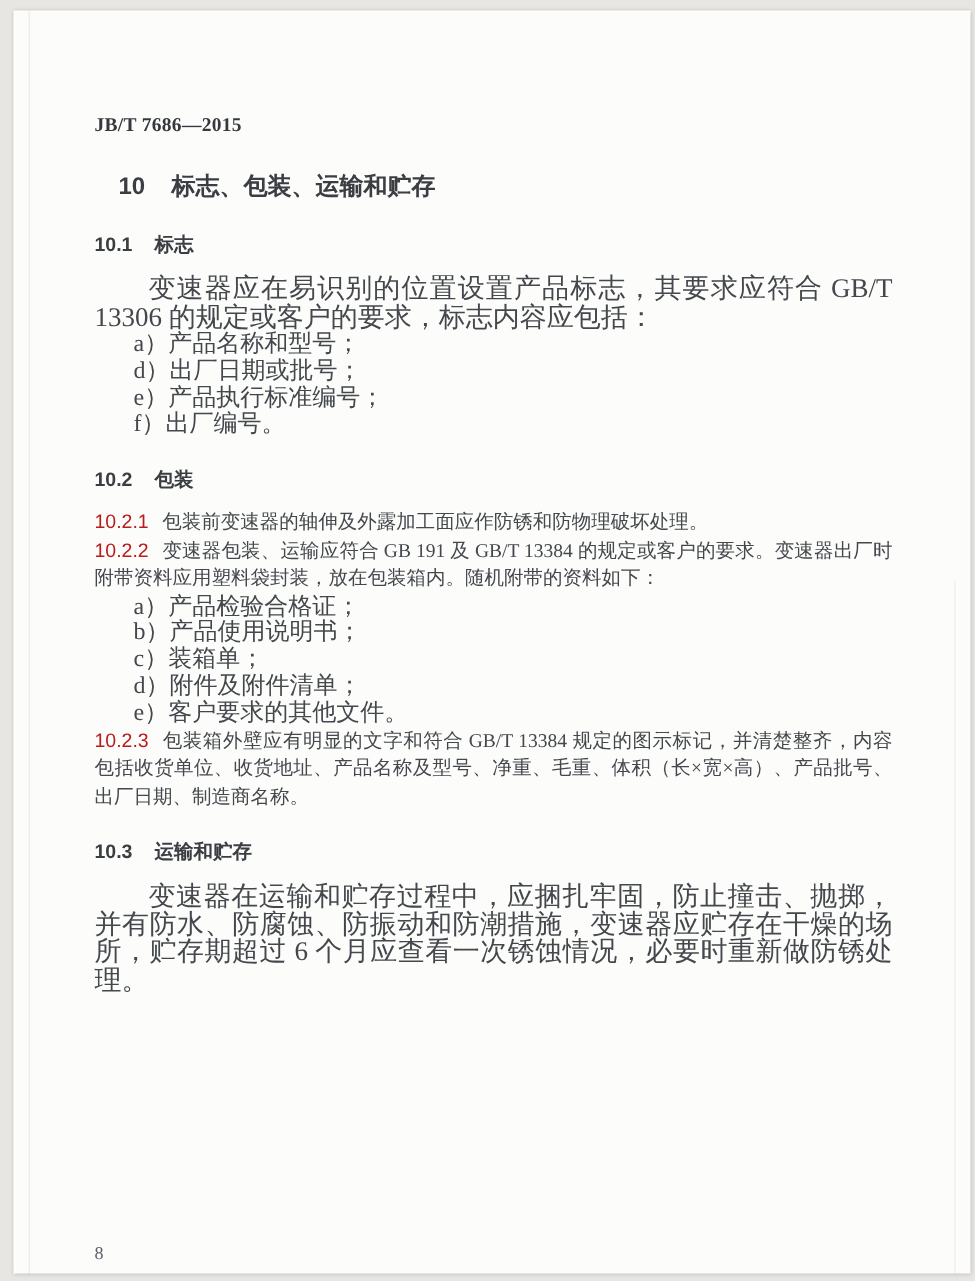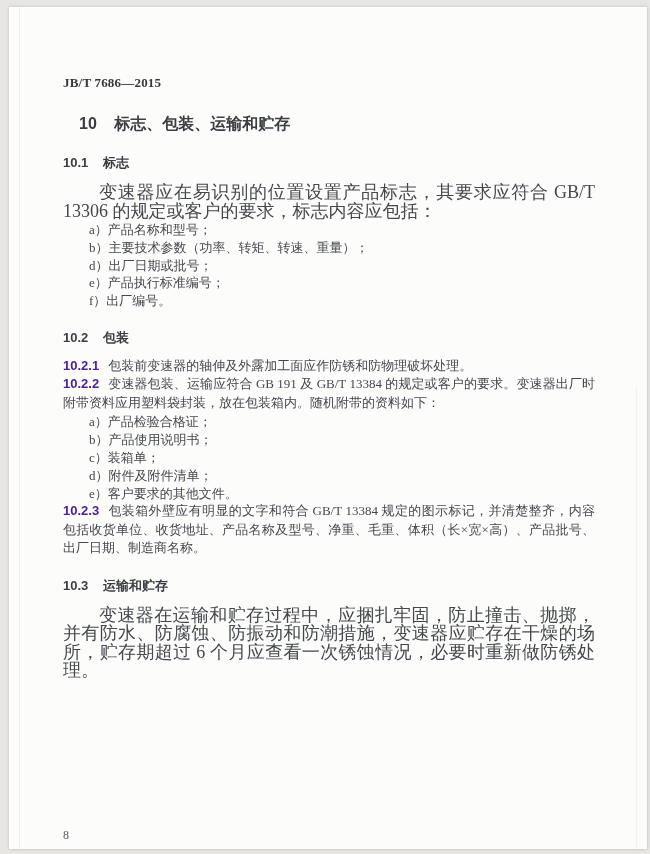--- a/index.html
+++ b/index.html
@@ -61,42 +61,42 @@
     margin: 11px 0 0 0;
     font-size: 18px;
     line-height: 18.5px;
     text-align: justify;
     text-indent: 2em;
     color: #44484d;
   }
   .list {
     margin: 1px 0 0 0;
     padding-left: 26px;
-    font-size: 13px;
+    font-size: 16px;
     line-height: 17.8px;
     color: #44484d;
   }
   .list .item {
     text-align: left;
   }
   p.clause {
     margin: 10px 0 0 0;
     font-size: 13px;
     line-height: 18.5px;
     text-align: justify;
     text-indent: 0;
     color: #44484d;
   }
   p.clause.tight {
     margin-top: 0;
   }
   .cnum {
     font-family: "Liberation Sans", sans-serif;
-    font-weight: bold;
-    color: #4c1d95;
+    font-weight: normal;
+    color: #b91c1c;
     margin-right: 9px;
     margin-top: 32px;
   }
   .page-number {
     position: absolute;
     left: 54px;
     bottom: 6px;
     font-size: 12px;
     color: #5a5e63;
   }
@@ -136,21 +136,20 @@
 
     <h2 class="h-sub">
       <span class="h-num">10.1</span>
       <span>标志</span>
     </h2>
 
     <p class="body-p">变速器应在易识别的位置设置产品标志，其要求应符合 GB/T 13306 的规定或客户的要求，标志内容应包括：</p>
 
     <div class="list">
       <div class="item">a）产品名称和型号；</div>
-      <div class="item">b）主要技术参数（功率、转矩、转速、重量）；</div>
       <div class="item">d）出厂日期或批号；</div>
       <div class="item">e）产品执行标准编号；</div>
       <div class="item">f）出厂编号。</div>
     </div>
 
     <h2 class="h-sub">
       <span class="h-num">10.2</span>
       <span>包装</span>
     </h2>
 

